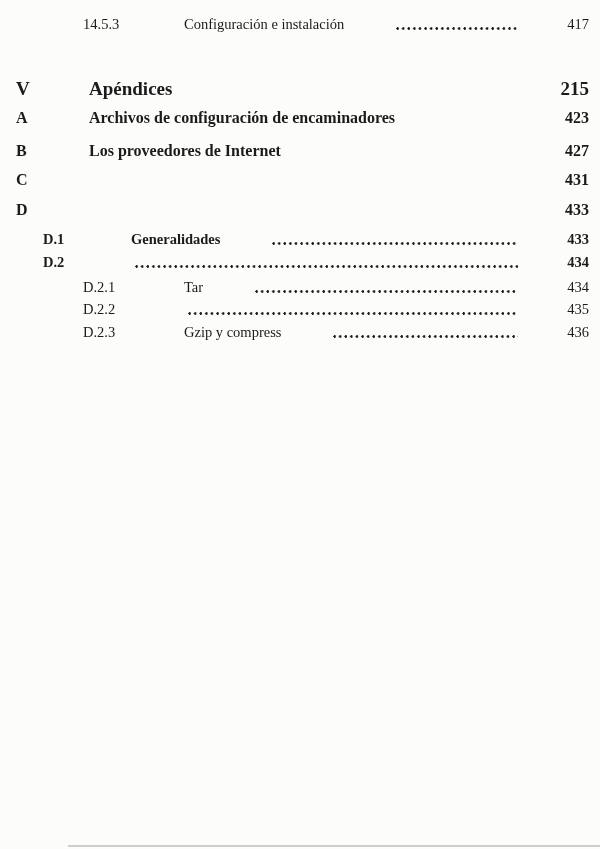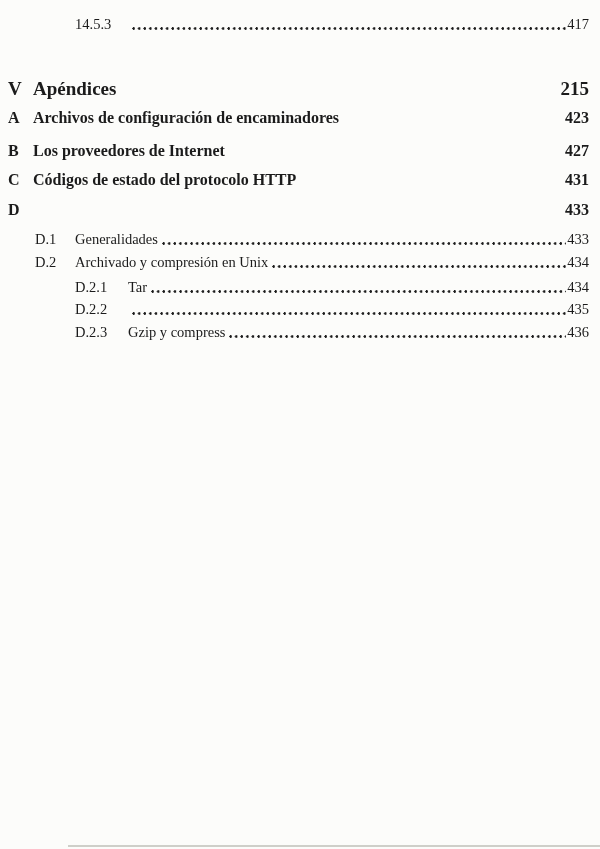--- a/index.html
+++ b/index.html
@@ -15,63 +15,65 @@
     color: var(--ink);
   }
   .page {
     position: relative;
     width: 600px; height: 849px;
     overflow: hidden;
     background: var(--paper);
   }
   .toc-row {
     position: absolute;
-    left: 0; right: 11px;
+    left: 8px; right: 11px;
     display: flex;
     align-items: baseline;
     white-space: nowrap;
     line-height: 1.15;
+    gap: 48px;
   }
   .toc-row .num   { flex: none; }
   .toc-row .title { flex: none; }
   .toc-row .pg    { flex: none; text-align: left; }
   .leader {
     flex: 1 1 auto;
     min-width: 8px;
     align-self: flex-end;
     height: 3px;
     margin: 0 1px 3px 4px;
     background-image: radial-gradient(circle at 1.6px 1.5px, var(--ink) 1.05px, rgba(0,0,0,0) 1.55px);
     background-size: 5.6px 3px;
     background-repeat: repeat-x;
   }
   
   .lvl-sub3    { padding-left: 75px; font-size: 14.5px; }
   .lvl-sub3 .num { width: 53px; }
-  .lvl-section { padding-left: 35px; font-size: 14.5px; }
+  .lvl-section { padding-left: 35px; font-size: 14.5px; font-weight: bold; }
   .lvl-section .num { width: 40px; }
   .lvl-chapter { padding-left: 8px; font-size: 16px; font-weight: bold; }
   .lvl-chapter .num { width: 25px; }
   .lvl-part    { padding-left: 8px; font-size: 19px; font-weight: bold; }
   .lvl-part .num { width: 25px; }
   .lvl-part .leader, .lvl-chapter .leader { background: none; }
   .scan-edge-line {
     position: absolute;
     left: 68px; right: 0; bottom: 2px;
     height: 2px;
     background: var(--scan-edge);
   }
 </style>
 </head>
 <body>
 
 <div class="page">
 
   <div class="toc-row lvl-sub3" style="top:16px">
     <span class="num">14.5.3</span>
+    <span class="title">Configuración e instalación</span>
     <span class="leader"></span>
     <span class="pg">417</span>
   </div>
 
 
   <div class="toc-row lvl-part" style="top:78px">
     <span class="num">V</span>
     <span class="title">Apéndices</span>
     <span class="leader"></span>
     <span class="pg">215</span>
@@ -86,41 +88,39 @@
 
   <div class="toc-row lvl-chapter" style="top:142px">
     <span class="num">B</span>
     <span class="title">Los proveedores de Internet</span>
     <span class="leader"></span>
     <span class="pg">427</span>
   </div>
 
   <div class="toc-row lvl-chapter" style="top:171px">
     <span class="num">C</span>
-    <span class="title">Códigos de estado del protocolo HTTP</span>
     <span class="leader"></span>
     <span class="pg">431</span>
   </div>
 
   <div class="toc-row lvl-chapter" style="top:201px">
     <span class="num">D</span>
     <span class="leader"></span>
     <span class="pg">433</span>
   </div>
 
   <div class="toc-row lvl-section" style="top:231px">
     <span class="num">D.1</span>
     <span class="title">Generalidades</span>
     <span class="leader"></span>
     <span class="pg">433</span>
   </div>
 
   <div class="toc-row lvl-section" style="top:254px">
     <span class="num">D.2</span>
-    <span class="title">Archivado y compresión en Unix</span>
     <span class="leader"></span>
     <span class="pg">434</span>
   </div>
 
   <div class="toc-row lvl-sub3" style="top:279px">
     <span class="num">D.2.1</span>
     <span class="title">Tar</span>
     <span class="leader"></span>
     <span class="pg">434</span>
   </div>

